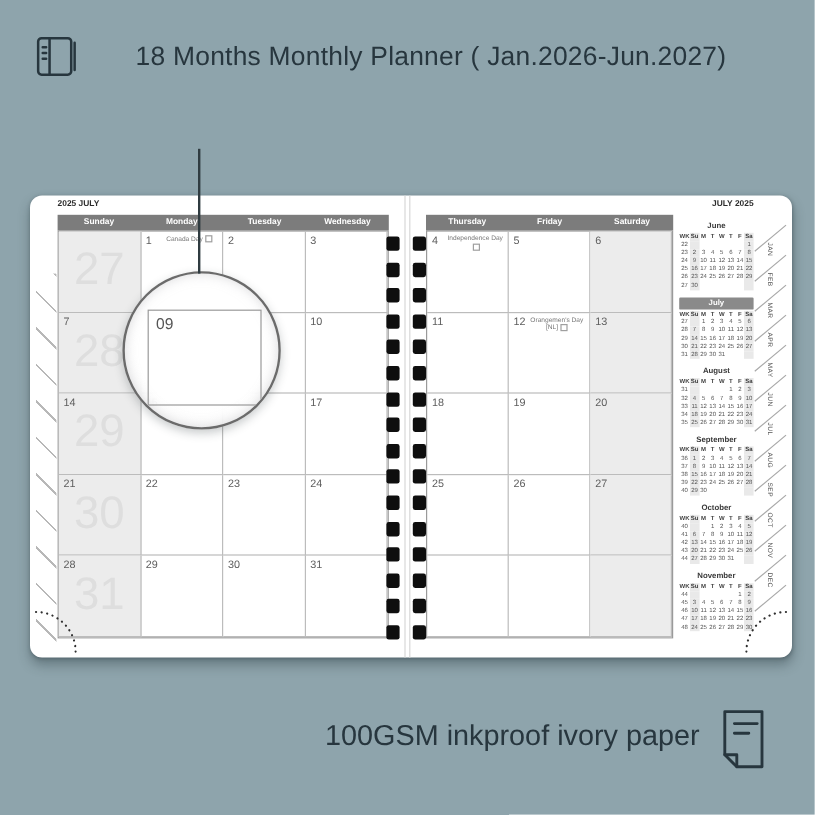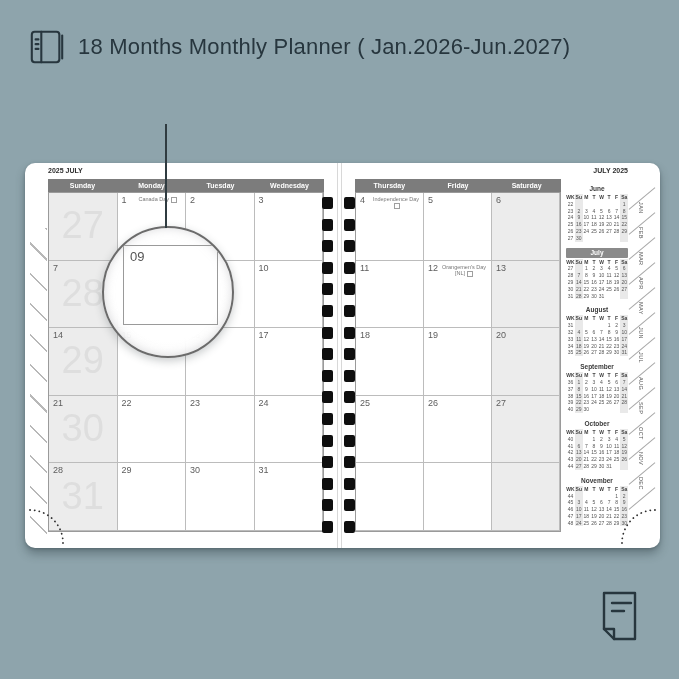--- a/index.html
+++ b/index.html
@@ -47,33 +47,33 @@
   .tab{position:absolute;left:0;width:26px;height:25px;}
   .tab span{position:absolute;left:9px;top:4px;writing-mode:vertical-rl;font-size:5.5px;letter-spacing:.4px;color:#555;}
   .tab-cut{position:absolute;left:-4px;top:0;width:34px;height:1px;background:#a8a8a8;transform:rotate(-40deg);}
   
   .arc{position:absolute;width:40px;height:40px;}
   
   .mag{position:absolute;left:102px;top:226px;width:128px;height:128px;border-radius:50%;
        border:2px solid #6b6b6b;z-index:6;overflow:hidden;
        background:radial-gradient(circle at 50% 45%,#ffffff 0 58%,rgba(252,252,252,.93) 74%,rgba(229,230,232,.55) 100%);
        box-shadow:0 3px 8px rgba(40,50,55,.25),inset 0 0 10px rgba(185,185,190,.5);}
-  .mag-square{position:absolute;left:19px;top:17px;width:93px;height:78px;border:1px solid #9a9a9a;}
+  .mag-square{position:absolute;left:19px;top:30px;width:93px;height:78px;border:1px solid #9a9a9a;}
   .mag-label{position:absolute;left:6px;top:3px;font-size:13px;color:#555;}
   
   .footer-note{position:absolute;top:600px;left:0;width:583px;text-align:right;font-size:24px;font-weight:500;color:#27363e;}
   .paper-icon{position:absolute;left:597px;top:590px;}
   svg{display:block;}
 </style>
 </head>
 <body>
 
 <div class="canvas">
 
-  <div class="feature" style="top:28px;">
+  <div class="feature" style="top:28px;gap:35px;">
     <span class="f-icon">
       <svg width="38" height="38" viewBox="0 0 40 40" fill="none" stroke="#27363e" stroke-width="2.2" stroke-linecap="round" stroke-linejoin="round">
         <rect x="4" y="4" width="29" height="32" rx="3"></rect>
         <path d="M14 4 V36"></path>
         <path d="M8 12 H11 M8 17 H11 M8 22 H11"></path>
         <path d="M36 8 V32"></path>
       </svg>
     </span>
     <span class="feature-text">18 Months Monthly Planner ( Jan.2026-Jun.2027)</span>
   </div>
@@ -641,20 +641,21 @@
       </svg>
     </div>
   </div>
 
   <div class="mag">
     <div class="mag-square">
       <span class="mag-label">09</span>
     </div>
   </div>
 
+  <div class="footer-note">100GSM inkproof ivory paper</div>
   <span class="paper-icon">
     <svg width="42" height="52" viewBox="0 0 42 52" fill="none" stroke="#27363e" stroke-width="2.4" stroke-linecap="round" stroke-linejoin="round">
       <path d="M7 3 H38 V49 H17 L7 39 Z"></path>
       <path d="M7 39 H17 V49"></path>
       <path d="M15 13 H34 M15 21 H27"></path>
     </svg>
   </span>
 
 </div>
 

